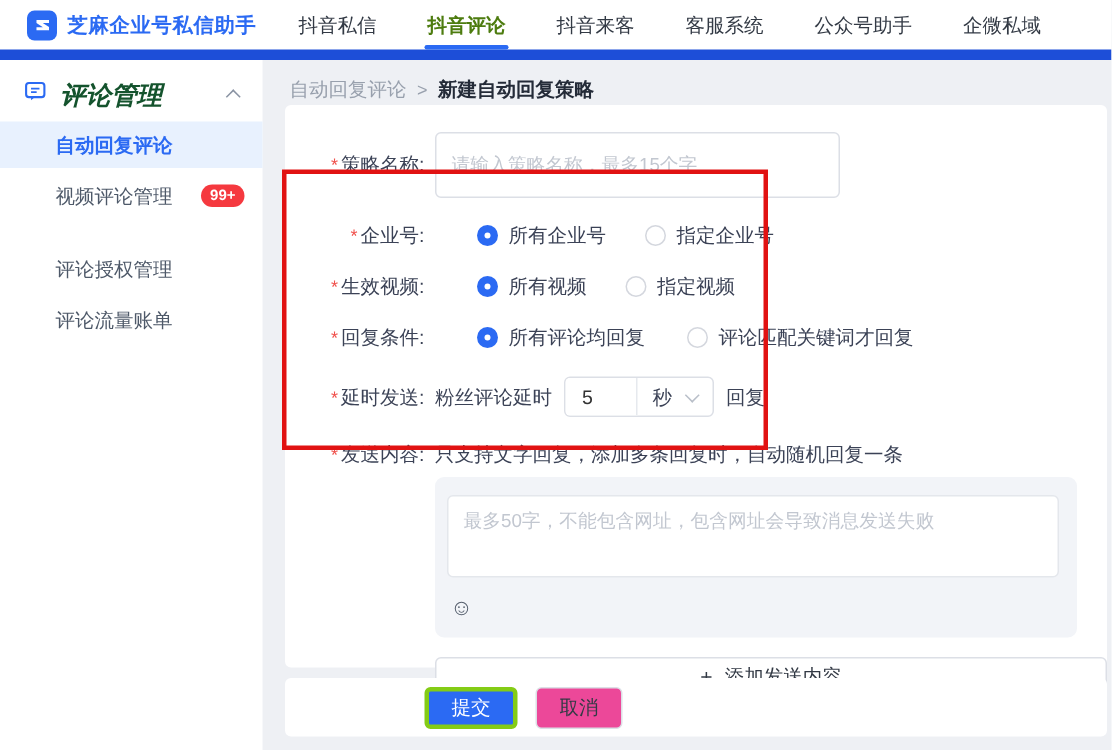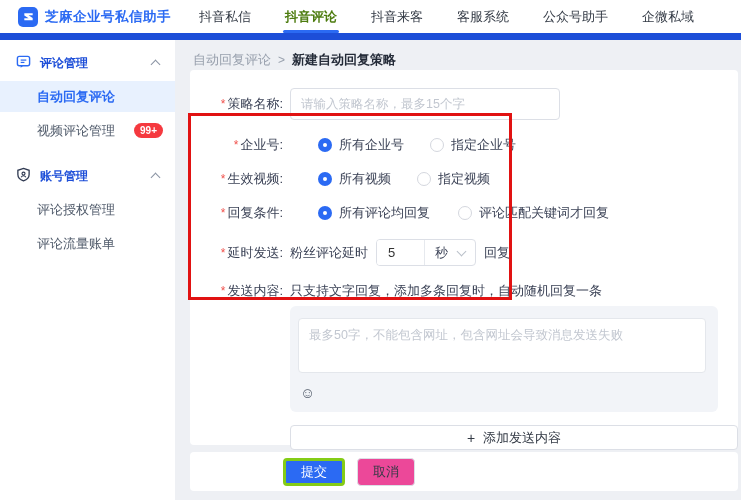--- a/index.html
+++ b/index.html
@@ -16,21 +16,21 @@
   .nav { display:flex; align-items:stretch; height:40px; margin-left:12px; }
   .nav-tab { position:relative; display:flex; align-items:center; padding:0 12px; margin-right:10px;
              font-size:13px; color:#333a45; cursor:pointer; white-space:nowrap; }
   .nav-tab.active { color:#4d7c0f; font-weight:bold; }
   .nav-tab.active::after { content:""; position:absolute; left:10px; right:10px; bottom:4px;
              height:3px; border-radius:2px; background:#2b6af3; }
 
   
   .sidebar { position:absolute; top:40px; left:0; width:175px; bottom:0; background:#fff; padding-top:8px; }
   .side-group-header { height:30px; display:flex; align-items:center; padding:0 16px; cursor:pointer; }
-  .side-group-header .g-label { font-size:12px; font-weight:bold; color:#1d4ed8; margin-left:9px; }
+  .side-group-header .g-label { font-size:17px; font-weight:bold; color:#14532d; margin-left:9px;font-style:italic; }
   .chev { width:7px; height:7px; border-left:1.5px solid #8a93a3; border-top:1.5px solid #8a93a3;
           transform:rotate(45deg); margin-left:auto; margin-top:3px; }
   .side-item { height:31px; display:flex; align-items:center; padding-left:37px; padding-right:12px;
                font-size:13px; color:#4e5969; cursor:pointer; margin:3px 0; }
   .side-item.active { background:#e8f1fe; color:#2b6af3; font-weight:bold; }
   .badge { margin-left:auto; background:#f5393f; color:#fff; font-size:10px; line-height:15px;
            padding:0 6px; border-radius:8px; font-weight:bold; }
   .group-gap { height:12px; }
 
   
@@ -41,21 +41,21 @@
   .bc-current { color:#242b38; font-weight:bold; }
 
   .card { position:absolute; left:15px; top:30px; width:548px; height:375px; background:#fff;
           border-radius:4px; padding-top:18px; }
 
   .frow { display:flex; align-items:center; padding-left:20px; margin-bottom:11px; }
   .flabel { width:73px; text-align:right; font-size:13px; color:#3b4256; flex:0 0 73px; white-space:nowrap; }
   .req { color:#f0524d; margin-right:2px; font-size:12px; }
   .fctrl { margin-left:7px; display:flex; align-items:center; }
 
-  .txt-input { width:270px; height:32px; border:1px solid #dcdfe6; border-radius:4px;
+  .txt-input { width:270px; height:44px; border:1px solid #dcdfe6; border-radius:4px;
                padding:0 10px; font-size:12.5px; color:#ec4899; outline:none;
                font-family:"Liberation Sans","DejaVu Sans",sans-serif; }
   .txt-input::placeholder { color:#c2c7d0; }
 
   .radio-row { display:flex; align-items:center; gap:26px;padding-left:28px; }
   .radio-opt { display:flex; align-items:center; gap:7px; cursor:pointer; font-size:13px; color:#3b4256; }
   .rdot { width:14px; height:14px; border-radius:50%; flex:0 0 14px; position:relative; }
   .rdot.on { background:#2b6af3; }
   .rdot.on::after { content:""; position:absolute; left:5px; top:5px; width:4px; height:4px;
                     border-radius:50%; background:#fff; }
@@ -133,31 +133,20 @@
     <span class="chev"></span>
   </div>
   <div class="side-item active">
     <span>自动回复评论</span>
   </div>
   <div class="side-item">
     <span>视频评论管理</span>
     <span class="badge">99+</span>
   </div>
   <div class="group-gap"></div>
-  <div class="side-group-header">
-    <span>
-      <svg width="15" height="15" viewBox="0 0 16 16">
-          <path d="M8 1.5 L14 3.5 V8 c0 3.5-2.7 5.8-6 6.8 C4.7 13.8 2 11.5 2 8 V3.5 Z" fill="none" stroke="#303a52" stroke-width="1.4"></path>
-          <circle cx="8" cy="7" r="1.6" fill="none" stroke="#303a52" stroke-width="1.2"></circle>
-          <path d="M5.5 11 c.6-1.2 1.5-1.7 2.5-1.7 s1.9.5 2.5 1.7" fill="none" stroke="#303a52" stroke-width="1.2"></path>
-        </svg>
-    </span>
-    <span class="g-label">账号管理</span>
-    <span class="chev"></span>
-  </div>
   <div class="side-item">
     <span>评论授权管理</span>
   </div>
   <div class="side-item">
     <span>评论流量账单</span>
   </div>
 </div>
 
 <div class="main">
   <div class="breadcrumb">

